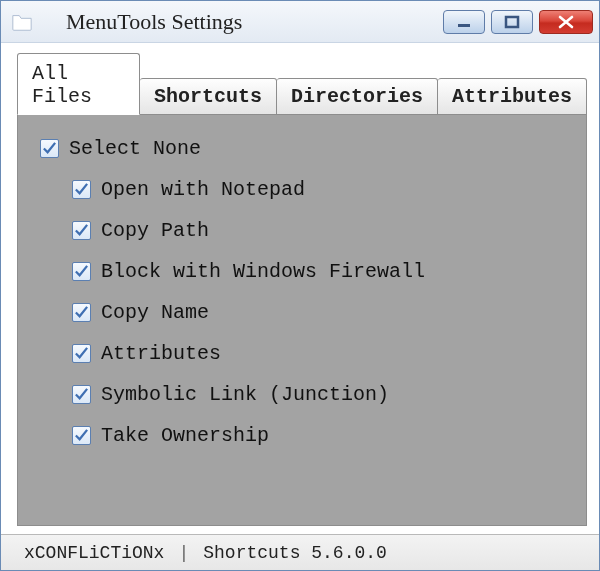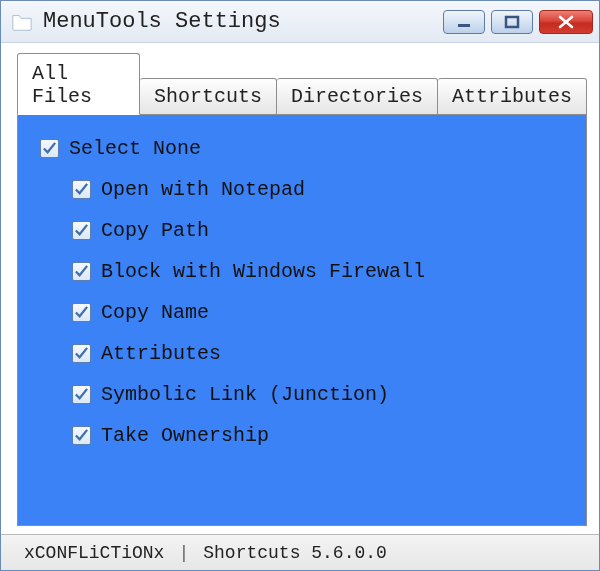--- a/index.html
+++ b/index.html
@@ -28,23 +28,24 @@
     padding: 0 6px 0 10px;
   }
   .titlebar .app-icon {
     width: 22px; height: 22px;
     margin-right: 10px;
     display: inline-flex;
   }
   .titlebar .app-icon svg { width: 22px; height: 22px; }
   .titlebar .title {
     flex: 1;
-    font-family: Liberation Mono, monospace;
+    font-family: Liberation Serif, serif;
     font-size: 22px;
     color: #222;
+    margin-left: 23px;
   }
   .winbtns { display: flex; gap: 6px; }
   .winbtn {
     width: 42px; height: 24px;
     border: 1px solid #5f7ca8;
     border-radius: 4px;
     display: flex; align-items: center; justify-content: center;
     cursor: pointer;
   }
   .winbtn.min, .winbtn.max {
@@ -70,36 +71,36 @@
     padding: 6px 14px 6px 14px;
     border: 1px solid #8d8d8d;
     background: linear-gradient(#fefefe,#e5e5e5);
     color: #222;
     position: relative;
     cursor: pointer;
     border-top-left-radius: 3px;
     border-top-right-radius: 3px;
     margin-right: 0;
   }
-  .tab + .tab { border-left: none; }
+  .tab + .tab { border-left: none; font-weight: bold; }
   .tab.active {
     background: #fff;
     border-bottom: 1px solid #fff;
     z-index: 3;
     padding-top: 8px;
     margin-top: -2px;
   }
   
   .panel {
     flex: 1;
     margin: 0 12px 8px 16px;
     border: 1px solid #8d8d8d;
     border-top: 1px solid #8d8d8d;
     margin-top: -1px;
-    background: #3b82f6;
+    background: #a3a3a3;
     padding: 18px 12px 12px 22px;
     position: relative;
     z-index: 1;
   }
   .row {
     display: flex;
     align-items: center;
     margin: 4px 0 18px 0;
   }
   .row.indent { margin-left: 32px; }

